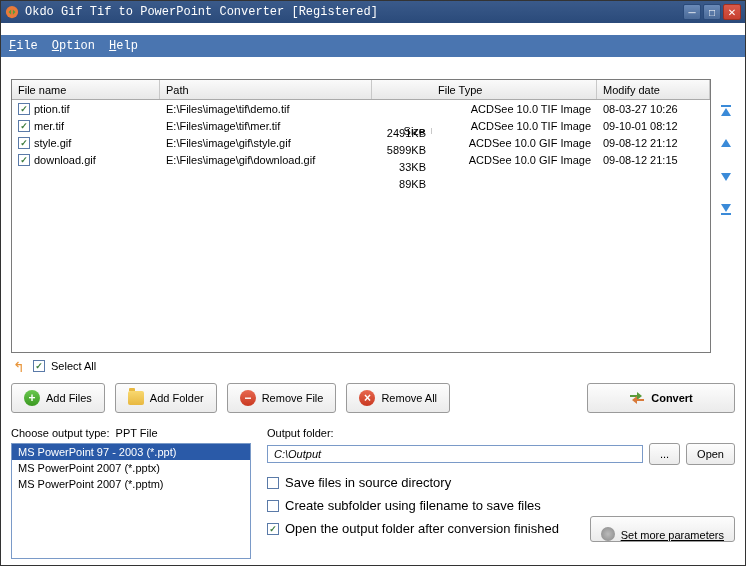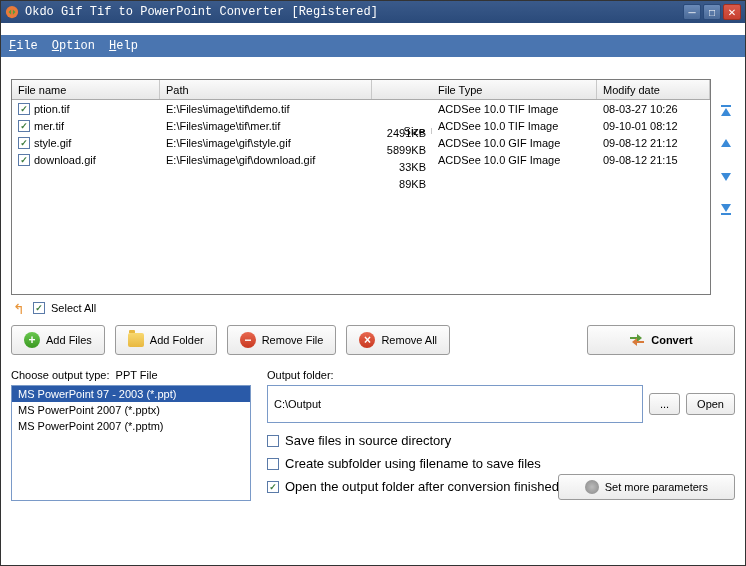--- a/index.html
+++ b/index.html
@@ -9,27 +9,27 @@
 .titlebar-icon { width: 14px; height: 14px; margin-right: 6px; }
 .titlebar-text { flex: 1; font-family: 'Courier New', monospace; }
 .titlebar-buttons { display: flex; gap: 2px; }
 .tbtn { width: 18px; height: 16px; background: linear-gradient(#6a8ab8, #4a6a98); border: 1px solid #2a4a7a; border-radius: 2px; color: #fff; font-size: 10px; display: flex; align-items: center; justify-content: center; cursor: pointer; }
 .tbtn.close { background: linear-gradient(#d85a4a, #c84030); border-color: #a03020; }
 .menubar { background: #4a75b0; color: #fff; height: 22px; display: flex; align-items: center; padding: 0 8px; gap: 14px; font-size: 12px; font-family: 'Courier New', monospace; }
 .menu-item { cursor: pointer; }
 .menu-item u { text-decoration: underline; }
 .content { flex: 1; background: #fff; padding: 10px 10px 6px 10px; display: flex; flex-direction: column; }
 .file-area { display: flex; gap: 6px; }
-.file-table { flex: 1; border: 1px solid #7a7a7a; background: #fff; height: 216px; overflow: hidden; }
+.file-table { flex: 1; border: 1px solid #7a7a7a; background: #fff; height: 274px; overflow: hidden; }
 .ft-header { display: flex; background: linear-gradient(#fafafa, #e8e8e8); border-bottom: 1px solid #aaa; height: 20px; }
 .ft-header > div { border-right: 1px solid #c8c8c8; padding: 3px 6px; font-size: 11px; display: flex; align-items: center; }
 .col-name { width: 148px; }
 .col-path { width: 212px; }
 .col-size { width: 60px; justify-content: flex-end; margin-top: 48px; }
-.col-type { width: 165px; }
+.col-type { width: 165px; text-align: right; }
 .col-date { flex: 1; }
 .ft-row { display: flex; height: 17px; align-items: center; }
 .ft-row > div { padding: 0 6px; font-size: 11px; white-space: nowrap; overflow: hidden; }
 .ft-row .col-name { display: flex; align-items: center; gap: 4px; }
 .ft-row .col-size { text-align: center; justify-content: flex-end; display: flex; }
 .cb { width: 12px; height: 12px; border: 1px solid #5a7aa8; background: #fff; display: flex; align-items: center; justify-content: center; font-size: 9px; color: #3a7a3a; cursor: pointer; flex-shrink: 0; }
 .cb.checked::after { content: "✓"; font-weight: bold; }
 .side-arrows { display: flex; flex-direction: column; gap: 14px; padding-top: 24px; }
 .arrow { width: 18px; height: 18px; cursor: pointer; display: flex; align-items: center; justify-content: center; }
 .arrow svg { width: 16px; height: 16px; }
@@ -45,25 +45,25 @@
 .icon-folder::before { content: ""; position: absolute; top: -3px; left: 1px; width: 6px; height: 3px; background: #e8b840; border-radius: 1px 1px 0 0; }
 .spacer { flex: 1; }
 .bottom-area { display: flex; gap: 16px; margin-top: 14px; }
 .output-type { width: 240px; }
 .label { font-size: 11px; margin-bottom: 4px; display: block; }
 .listbox { border: 1px solid #7a9ac8; background: #fff; height: 116px; width: 100%; overflow: auto; }
 .listbox-item { padding: 2px 6px; font-size: 11px; cursor: pointer; }
 .listbox-item.selected { background: #2a5aa8; color: #fff; }
 .output-folder { flex: 1; }
 .folder-row { display: flex; gap: 6px; align-items: center; margin-bottom: 10px; }
-.text-input { border: 1px solid #7a9ac8; height: 38px; padding: 2px 6px; font-size: 11px; flex: 1; background: #fff; }
+.text-input { border: 1px solid #7a9ac8; height: 18px; padding: 2px 6px; font-size: 11px; flex: 1; background: #fff; font-style: italic; }
 .sbtn { background: linear-gradient(#fdfdfd, #ebebeb); border: 1px solid #9a9a9a; border-radius: 3px; height: 22px; padding: 0 10px; cursor: pointer; font-size: 11px; }
 .check-row { display: flex; align-items: center; gap: 6px; margin-bottom: 8px; font-size: 13px; }
 .set-params-row { display: flex; justify-content: flex-end; margin-top: -28px; }
-.set-params { background: linear-gradient(#fdfdfd, #ebebeb); border: 1px solid #9a9a9a; border-radius: 3px; height: 26px; padding: 0 26px; cursor: pointer; font-size: 11px; display: flex; align-items: center; gap: 6px; }
+.set-params { background: linear-gradient(#fdfdfd, #ebebeb); border: 1px solid #9a9a9a; border-radius: 3px; height: 26px; padding: 0 10px; cursor: pointer; font-size: 11px; display: flex; align-items: flex-end; gap: 6px; text-decoration: underline; }
 .gear { width: 14px; height: 14px; border-radius: 50%; background: radial-gradient(#bbb, #888); }
 .conv-icon { width: 16px; height: 14px; display: flex; align-items: center; justify-content: center; }
 </style>
 </head>
 <body>
 
 <div class="window">
 
   <div class="titlebar">
     <svg class="titlebar-icon" viewBox="0 0 16 16">

